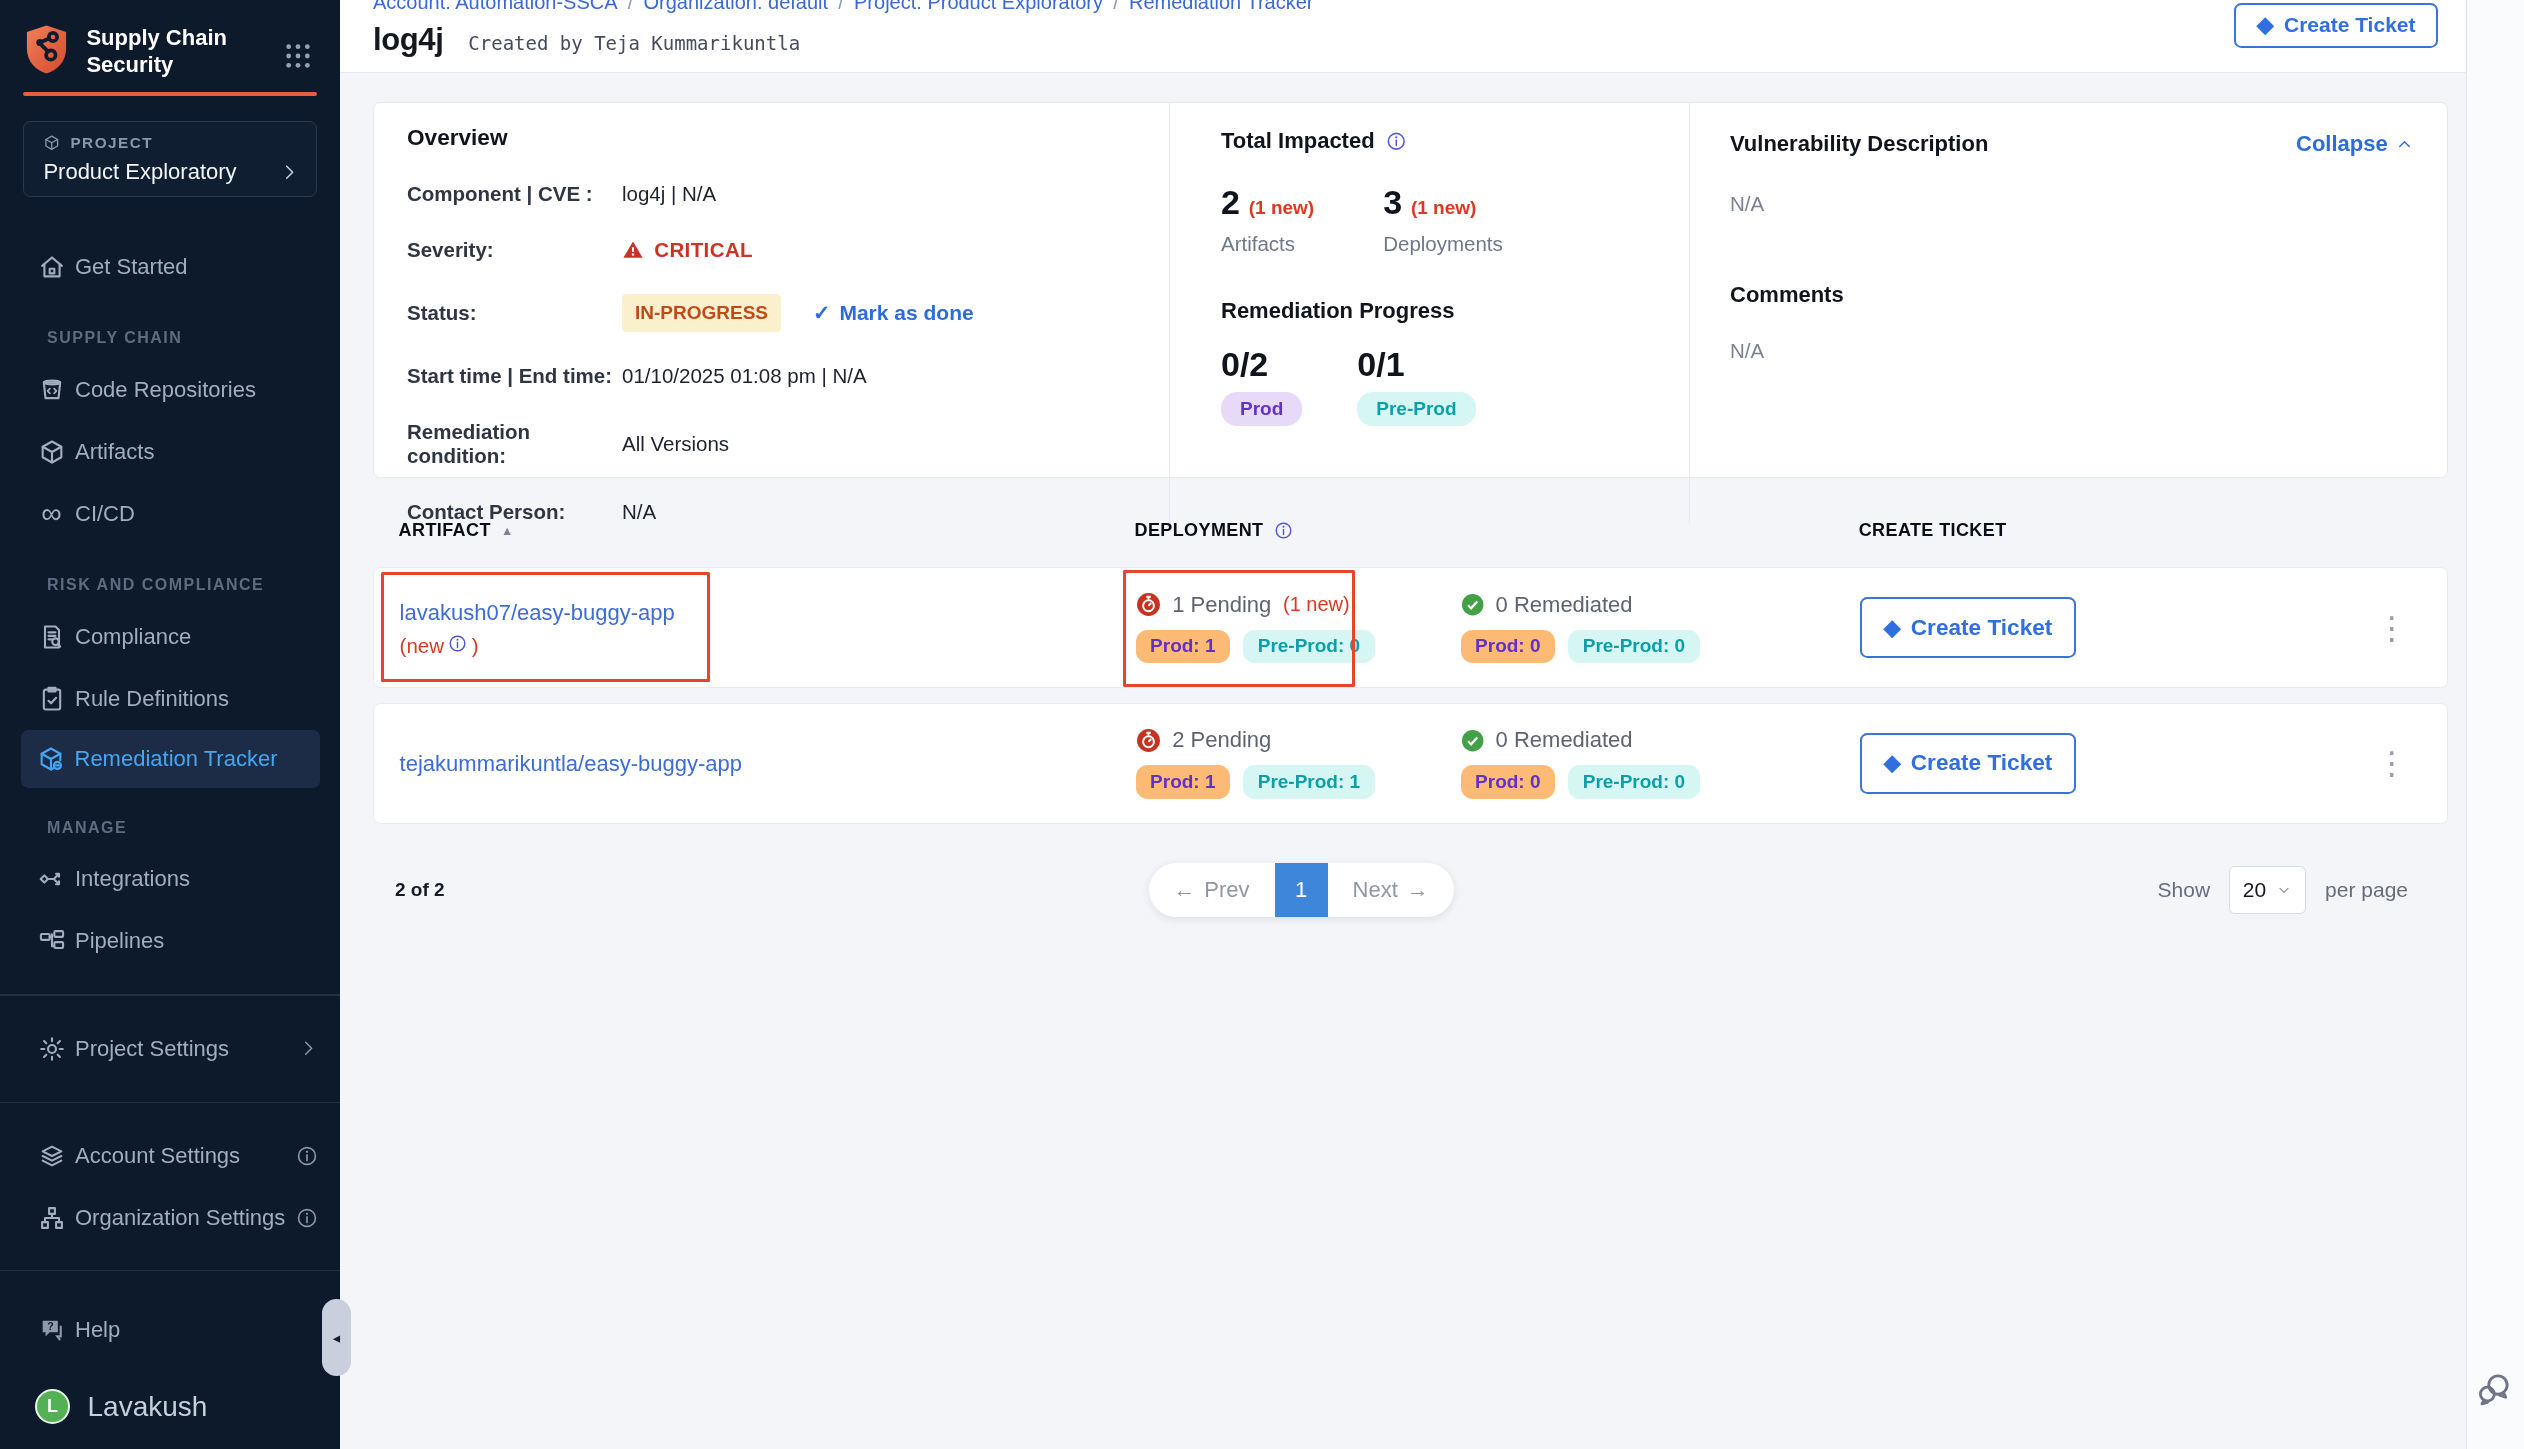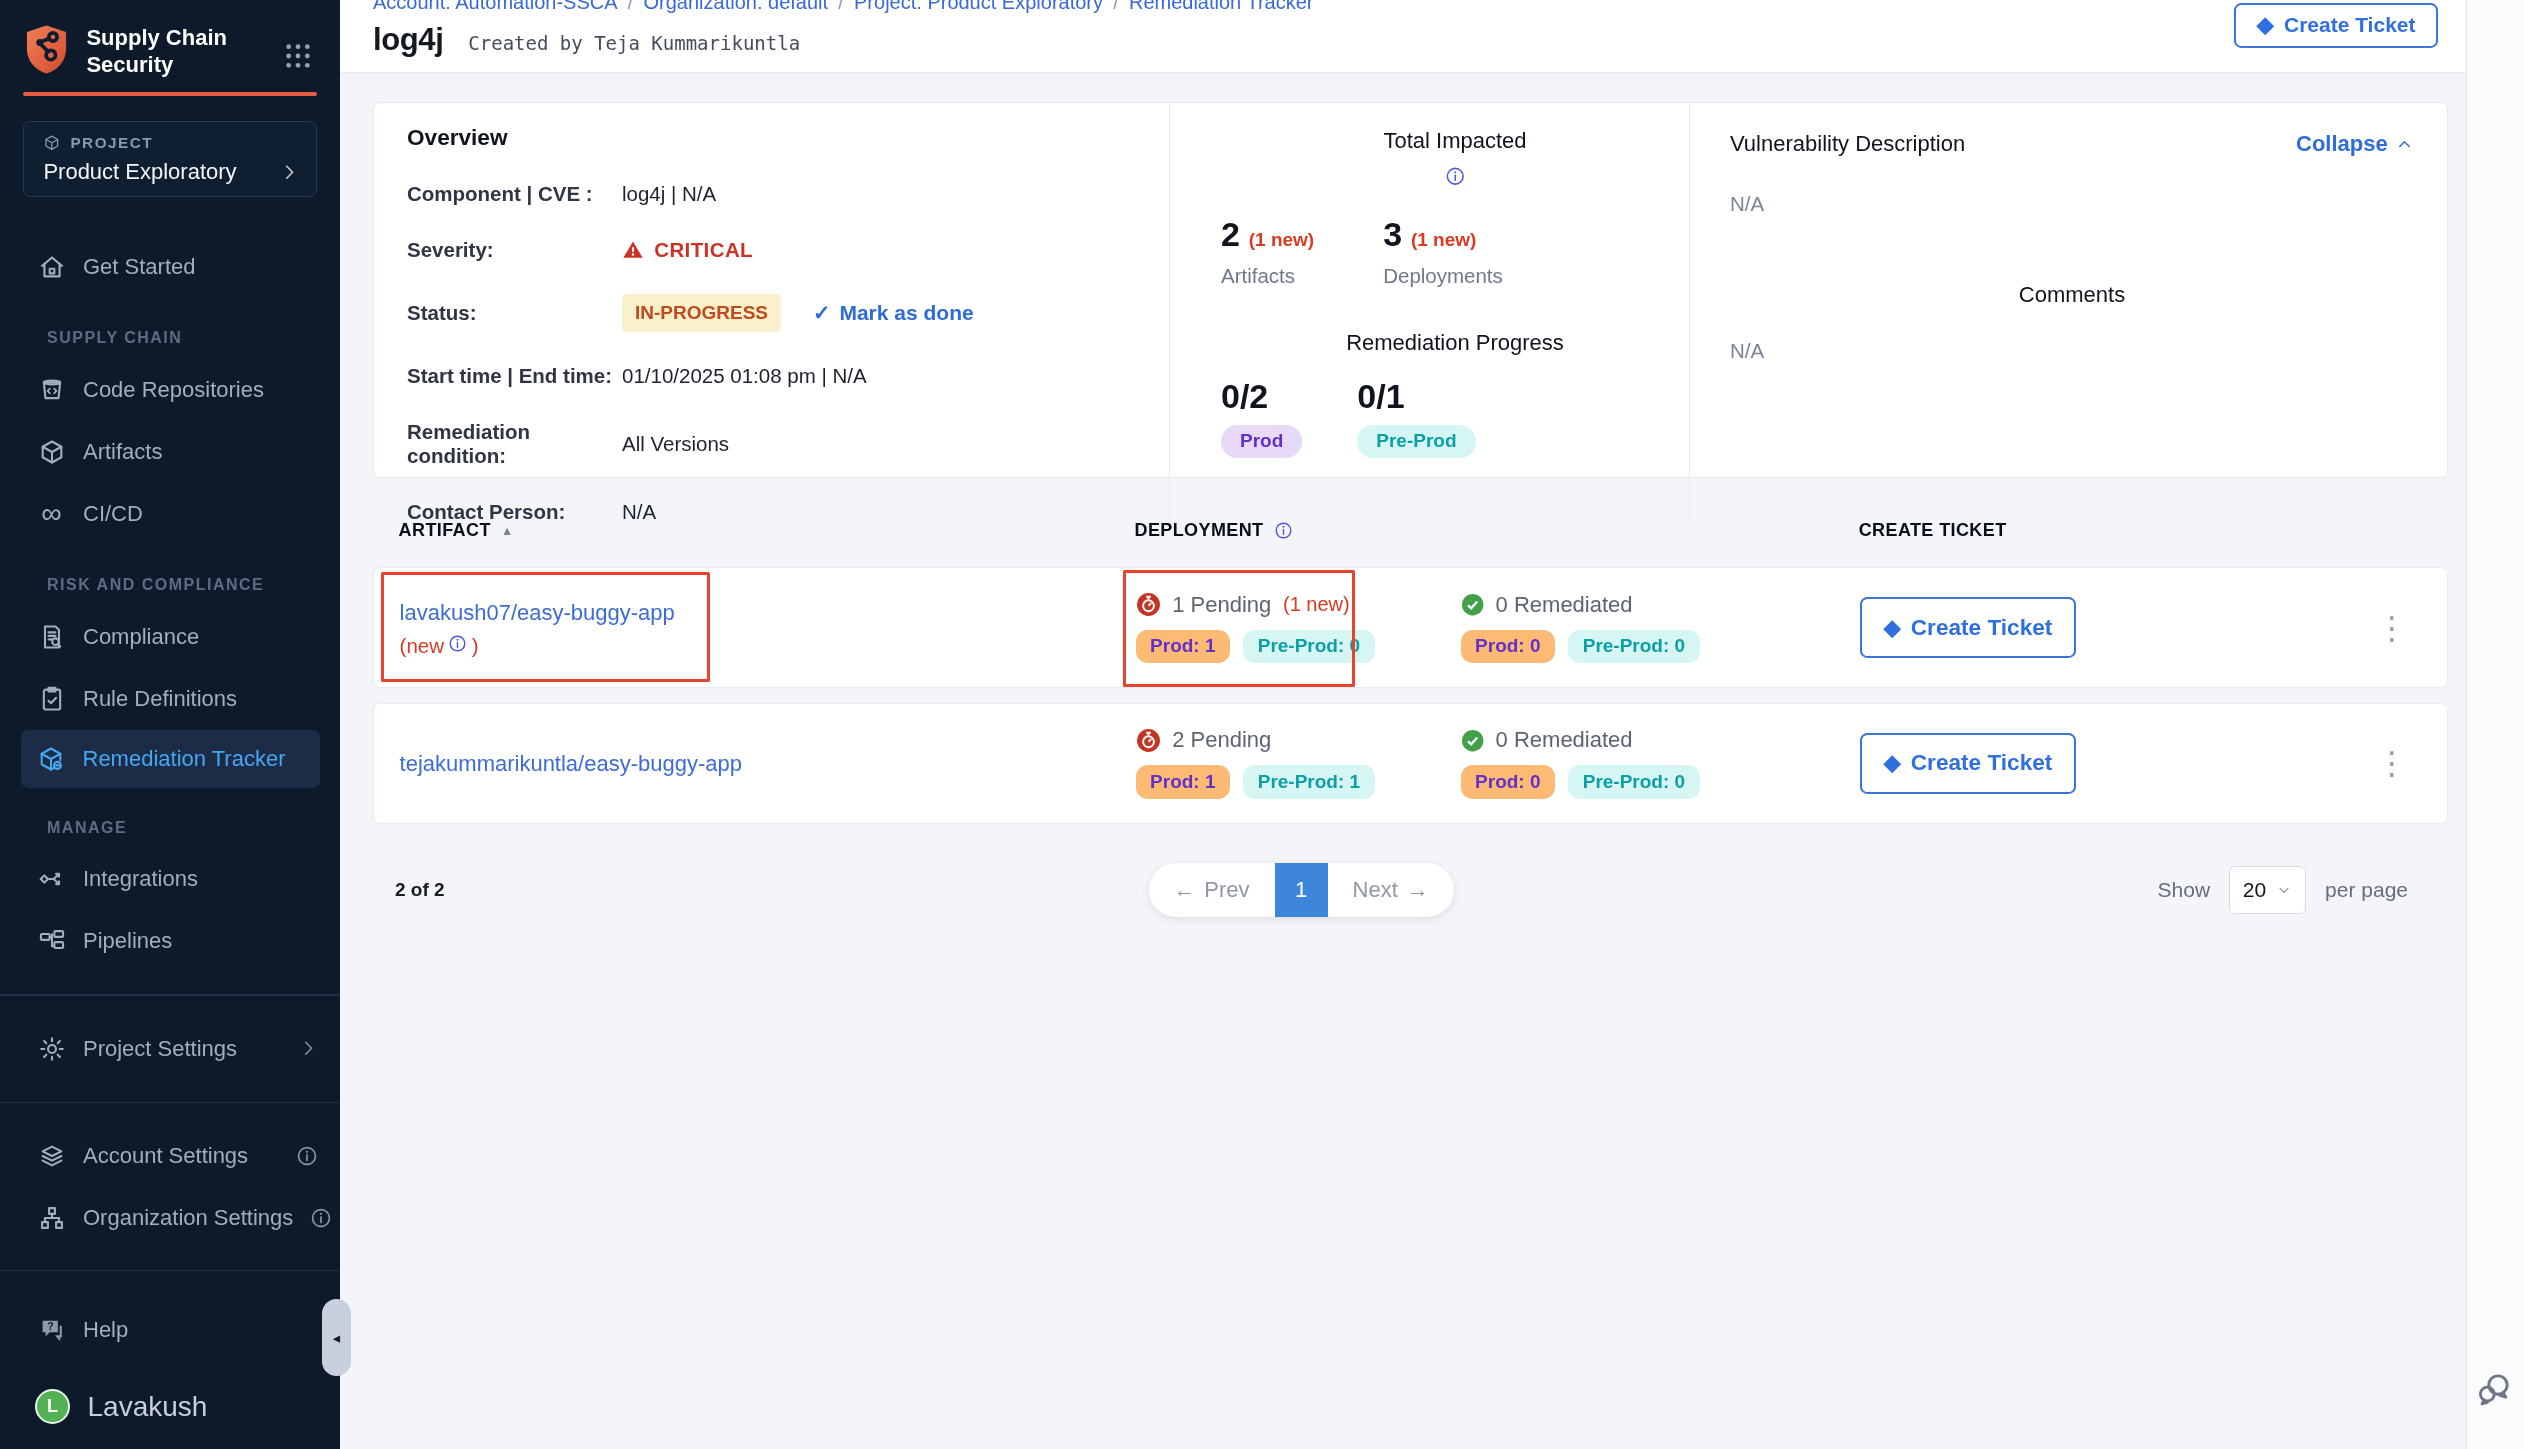--- a/index.html
+++ b/index.html
@@ -29,21 +29,21 @@
     background: #101e31; padding: 12.4px 16px 11px 19px; cursor: pointer;
   }
   .proj-top { display: flex; align-items: center; gap: 9.5px; color: #8b97ab; }
   .proj-label { font-size: 15.3px; font-weight: 700; letter-spacing: 1.5px; }
   .proj-name-row { display: flex; align-items: center; margin-top: 6.6px; }
   .proj-name { font-size: 22px; color: #f2f5f9; }
   .proj-chev { margin-left: auto; color: #cdd3dd; }
 
   nav { margin-top: 16px; }
   .nav-item {
-    display: flex; align-items: center; gap: 17px;
+    display: flex; align-items: center; gap: 9px;
     height: 62px; padding: 0 22px 0 37px; font-size: 22px; color: #a3adbd; cursor: pointer;
   }
   .nav-item .nlab { white-space: nowrap; }
   .nav-item.active {
     background: #1c2c47; border-radius: 7.3px; margin: 0 20.5px; padding: 0 14.6px 0 16px;
     height: 58px; color: #45a7f3;
   }
   .nico { width: 29px; height: 29px; display: flex; align-items: center; justify-content: center; flex: 0 0 29px; }
   .inf-glyph { font-size: 29px; line-height: 29px; font-weight: 400; }
   .sec-label {
@@ -97,21 +97,21 @@
   .ov-heading { font-size: 22.6px; font-weight: 800; color: #10141d; }
   .ov-rows { margin-top: 31px; display: grid; grid-template-columns: 215px auto; row-gap: 32px; align-items: center; }
   .ov-label { font-size: 20.5px; font-weight: 700; color: #2f3542; }
   .ov-value { font-size: 20.5px; color: #1d222e; }
   .sev-val { display: flex; align-items: center; gap: 10.2px; color: #c93426; font-weight: 600; letter-spacing: 0.4px; }
   .status-val { display: flex; align-items: center; gap: 32px; }
   .status-badge { background: #fbf0cc; color: #bf4a1c; font-weight: 700; font-size: 19px; padding: 8px 13px; border-radius: 4.4px; }
   .mark-done { display: flex; align-items: center; gap: 8.8px; color: #2e6bdb; font-weight: 700; font-size: 21px; cursor: pointer; }
 
   .impact-col { border-left: 1.5px solid #e7e9f0; padding: 25px 0 0 51px; }
-  .block-title { font-size: 22px; font-weight: 400; color: #10141d; display: flex; align-items: center; gap: 11.7px; flex-direction: column; }
+  .block-title { font-size: 22px; font-weight: 700; color: #10141d; display: flex; align-items: center; gap: 11.7px; }
   .info-ic { color: #5457d8; }
   .counts-row { display: flex; gap: 69px; margin-top: 29px; }
   .count-top { display: flex; align-items: baseline; gap: 8.8px; }
   .count-num { font-size: 34px; font-weight: 800; color: #10141d; }
   .count-new { font-size: 19px; color: #d93a22; font-weight: 600; }
   .count-label { font-size: 20.5px; color: #6f7889; margin-top: 10.2px; }
   .progress-title { margin-top: 42px; }
   .progress-row { display: flex; gap: 55px; margin-top: 20.5px; }
   .prog-num { font-size: 34px; font-weight: 800; color: #10141d; }
   .pill { display: inline-block; font-size: 19px; font-weight: 700; padding: 5.8px 19px; border-radius: 16px; margin-top: 8.8px; }

